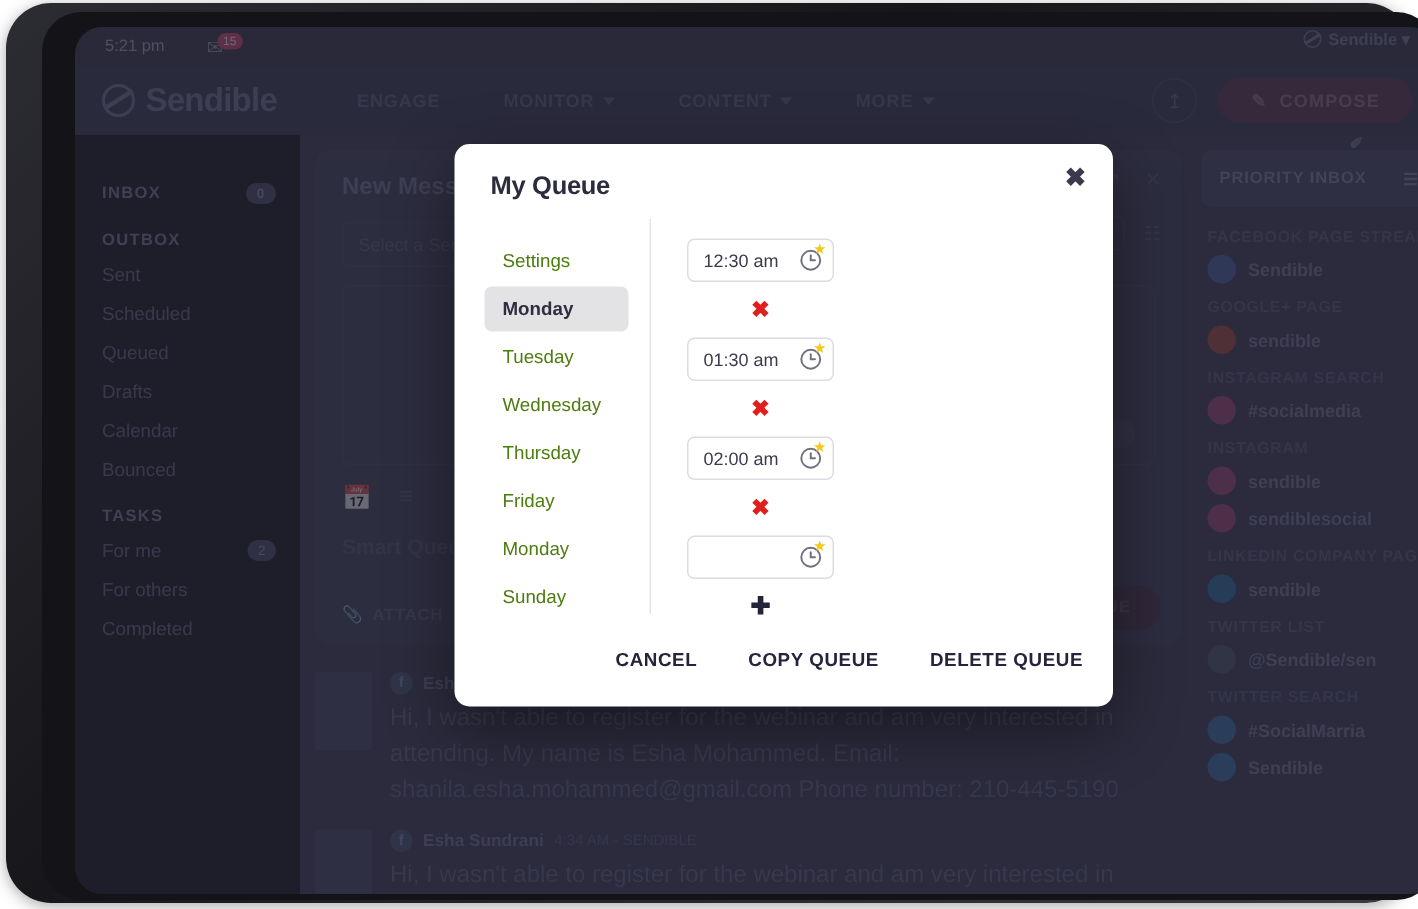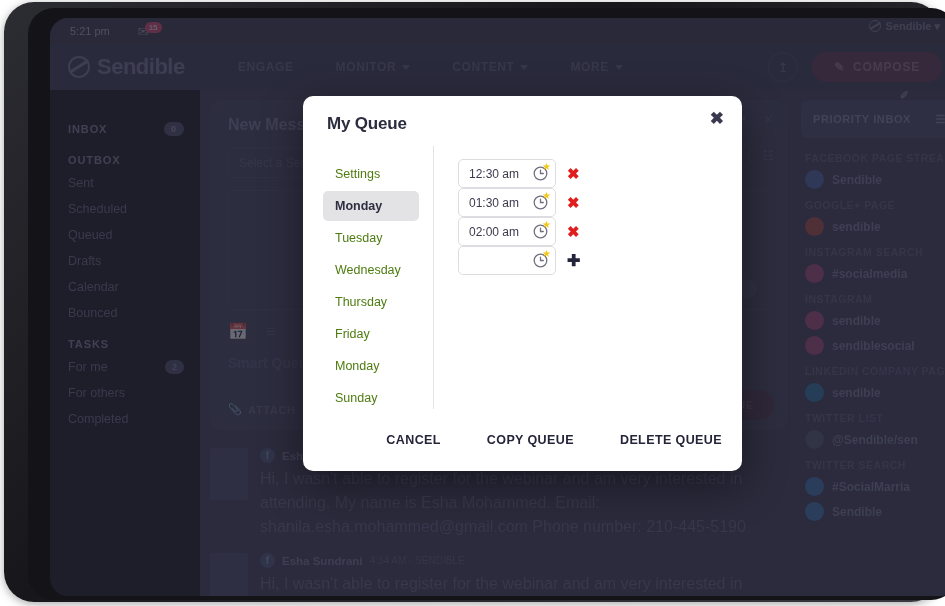--- a/index.html
+++ b/index.html
@@ -227,39 +227,39 @@
     width:111px; margin-left:20px; padding-top:13px;
     border-right:1px solid #e4e4e8;
   }
   .day-item{
     color:#4d7c0f; font-size:12.5px;
     padding:8px 12px; margin-bottom:2px; border-radius:5px;
     width:96px;
   }
   .day-item.active{background:#e3e3e6;font-weight:bold;color:#2e2e40;}
   #time-list{padding-top:13px; padding-left:24px;}
-  .time-row{display:flex;align-items:center;gap:11px;}
+  .time-row{display:flex;align-items:center;gap:11px;margin-bottom:11px;flex-direction:column;}
   .time-input{
     width:98px;height:29px;border:1px solid #dcdce1;border-radius:5px;
     display:flex;align-items:center;justify-content:space-between;
     padding:0 7px 0 10px;background:#fff;
   }
   .time-val{color:#3b3b4d;font-size:12px;}
   .clock-icon{position:relative;width:15px;height:15px;flex:none;}
   .clock-icon svg{display:block;}
   .clock-star{
     position:absolute; right:-3px; top:-4px;
     color:#f5c816; font-size:10px; line-height:1;
   }
   .row-del{color:#e01e1e;font-size:15px;font-weight:bold;line-height:1;}
   .row-add{color:#23233a;font-size:16px;font-weight:bold;line-height:1;}
   #modal-footer{
     position:absolute;left:0;right:0;bottom:0;height:62px;
     display:flex;align-items:center;justify-content:flex-end;
-    gap:46px;padding-right:20px;
+    gap:34px;padding-right:20px;
   }
   .foot-btn{
     color:#24243a;font-size:12.5px;font-weight:bold;letter-spacing:.4px;
   }
   #save-btn{
     background:linear-gradient(100deg,#fa4d8f 0%,#fb5c6e 42%,#fd7415 100%);
     color:#fff;border-radius:19px;padding:11px 32px;
     font-size:12.5px;font-weight:bold;letter-spacing:.5px;
   }
 </style>

